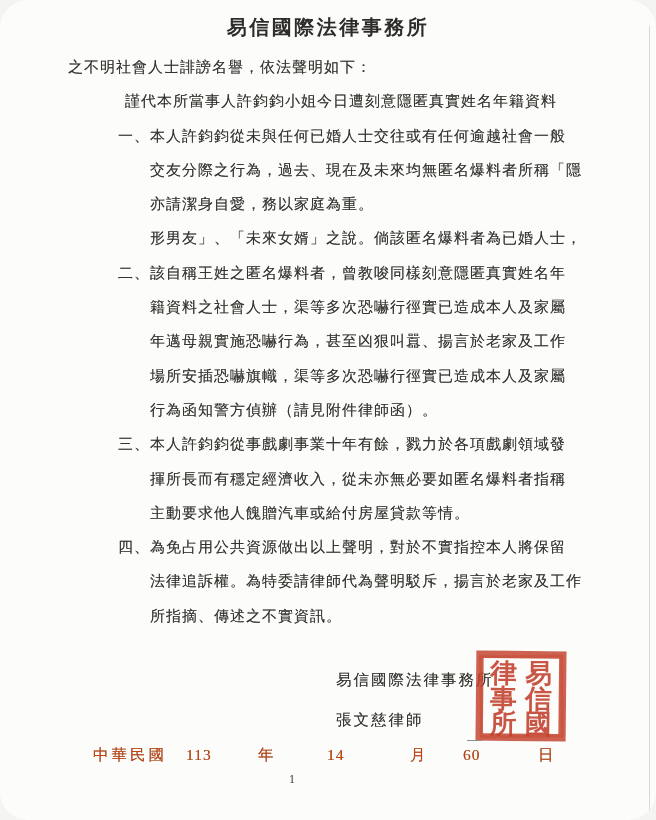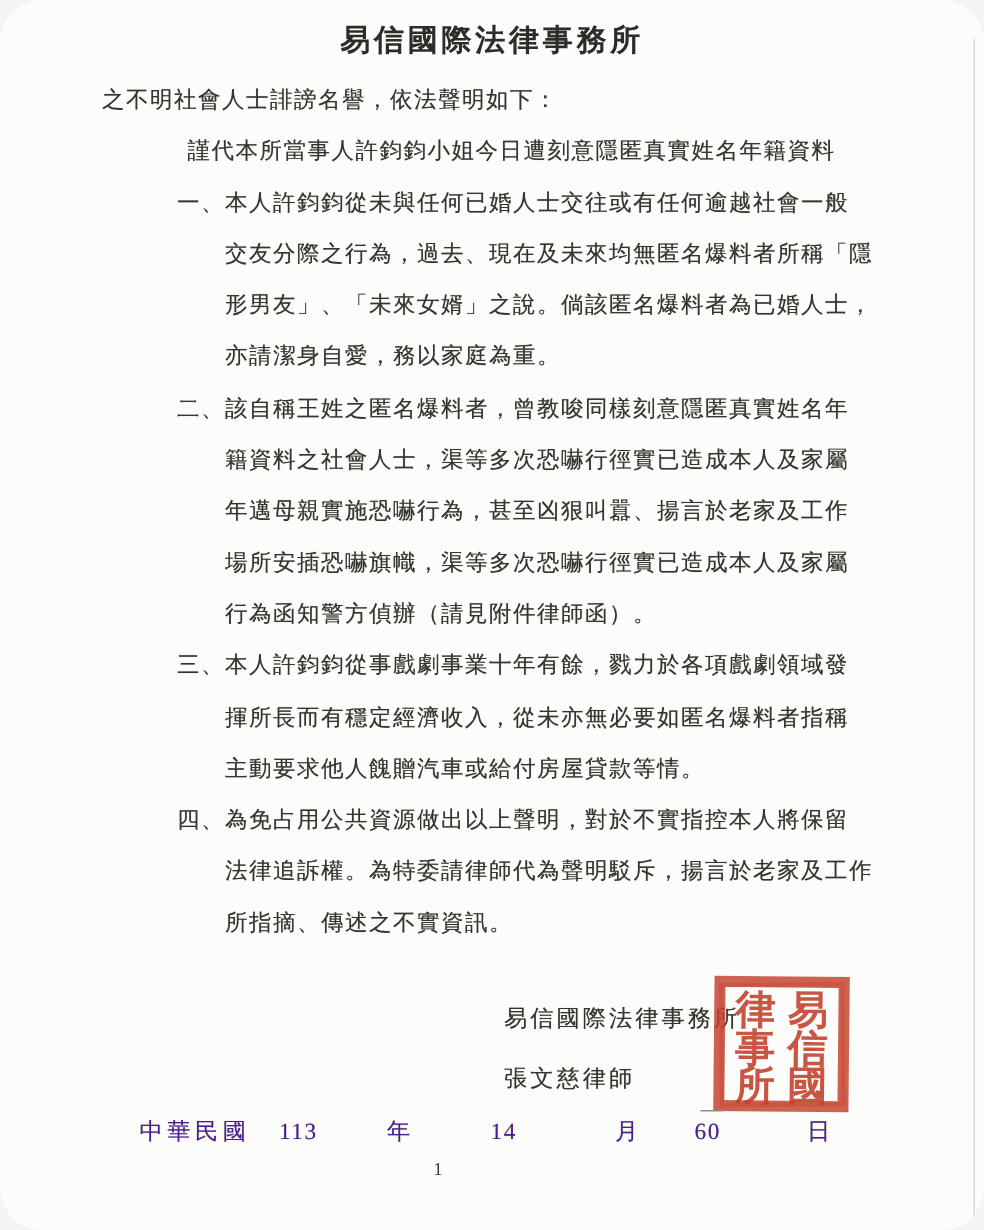--- a/index.html
+++ b/index.html
@@ -50,21 +50,21 @@
     height:40px;line-height:40px;
     padding-left:268px;
     font-size:15.5px;letter-spacing:2px;
     white-space:nowrap;
     color:#36342f;
     text-shadow:0 0 .5px rgba(60,58,52,.55);
   }
   .date-line{
     position:absolute;left:0;top:737px;width:656px;height:36px;
     font-size:15.5px;letter-spacing:3px;
-    color:#4c1d95;
+    color:#c2410c;
     text-shadow:0 0 .5px rgba(60,58,52,.55);
   }
   .date-line span{position:absolute;top:0;line-height:36px;white-space:nowrap;}
   .d-era{left:93px;}
   .d-year{left:186px;letter-spacing:1px;}
   .d-year-u{left:258px;}
   .d-month{left:327px;letter-spacing:1px;}
   .d-month-u{left:410px;}
   .d-day{left:463px;letter-spacing:1px;}
   .d-day-u{left:538px;}
@@ -98,22 +98,22 @@
   <div class="body-text">
 
     <div class="line">之不明社會人士誹謗名譽，依法聲明如下：</div>
     <div class="line intro-first">謹代本所當事人許鈞鈞小姐今日遭刻意隱匿真實姓名年籍資料</div>
 
     <div class="line item-first">
       <span class="marker">一、</span>
       <span class="line-text">本人許鈞鈞從未與任何已婚人士交往或有任何逾越社會一般</span>
     </div>
     <div class="line cont">交友分際之行為，過去、現在及未來均無匿名爆料者所稱「隱</div>
+    <div class="line cont">亦請潔身自愛，務以家庭為重。</div>
     <div class="line cont">形男友」、「未來女婿」之說。倘該匿名爆料者為已婚人士，</div>
-    <div class="line cont">亦請潔身自愛，務以家庭為重。</div>
 
     <div class="line item-first">
       <span class="marker">二、</span>
       <span class="line-text">該自稱王姓之匿名爆料者，曾教唆同樣刻意隱匿真實姓名年</span>
     </div>
     <div class="line cont">籍資料之社會人士，渠等多次恐嚇行徑實已造成本人及家屬</div>
     <div class="line cont">年邁母親實施恐嚇行為，甚至凶狠叫囂、揚言於老家及工作</div>
     <div class="line cont">場所安插恐嚇旗幟，渠等多次恐嚇行徑實已造成本人及家屬</div>
     <div class="line cont">行為函知警方偵辦（請見附件律師函）。</div>
 

